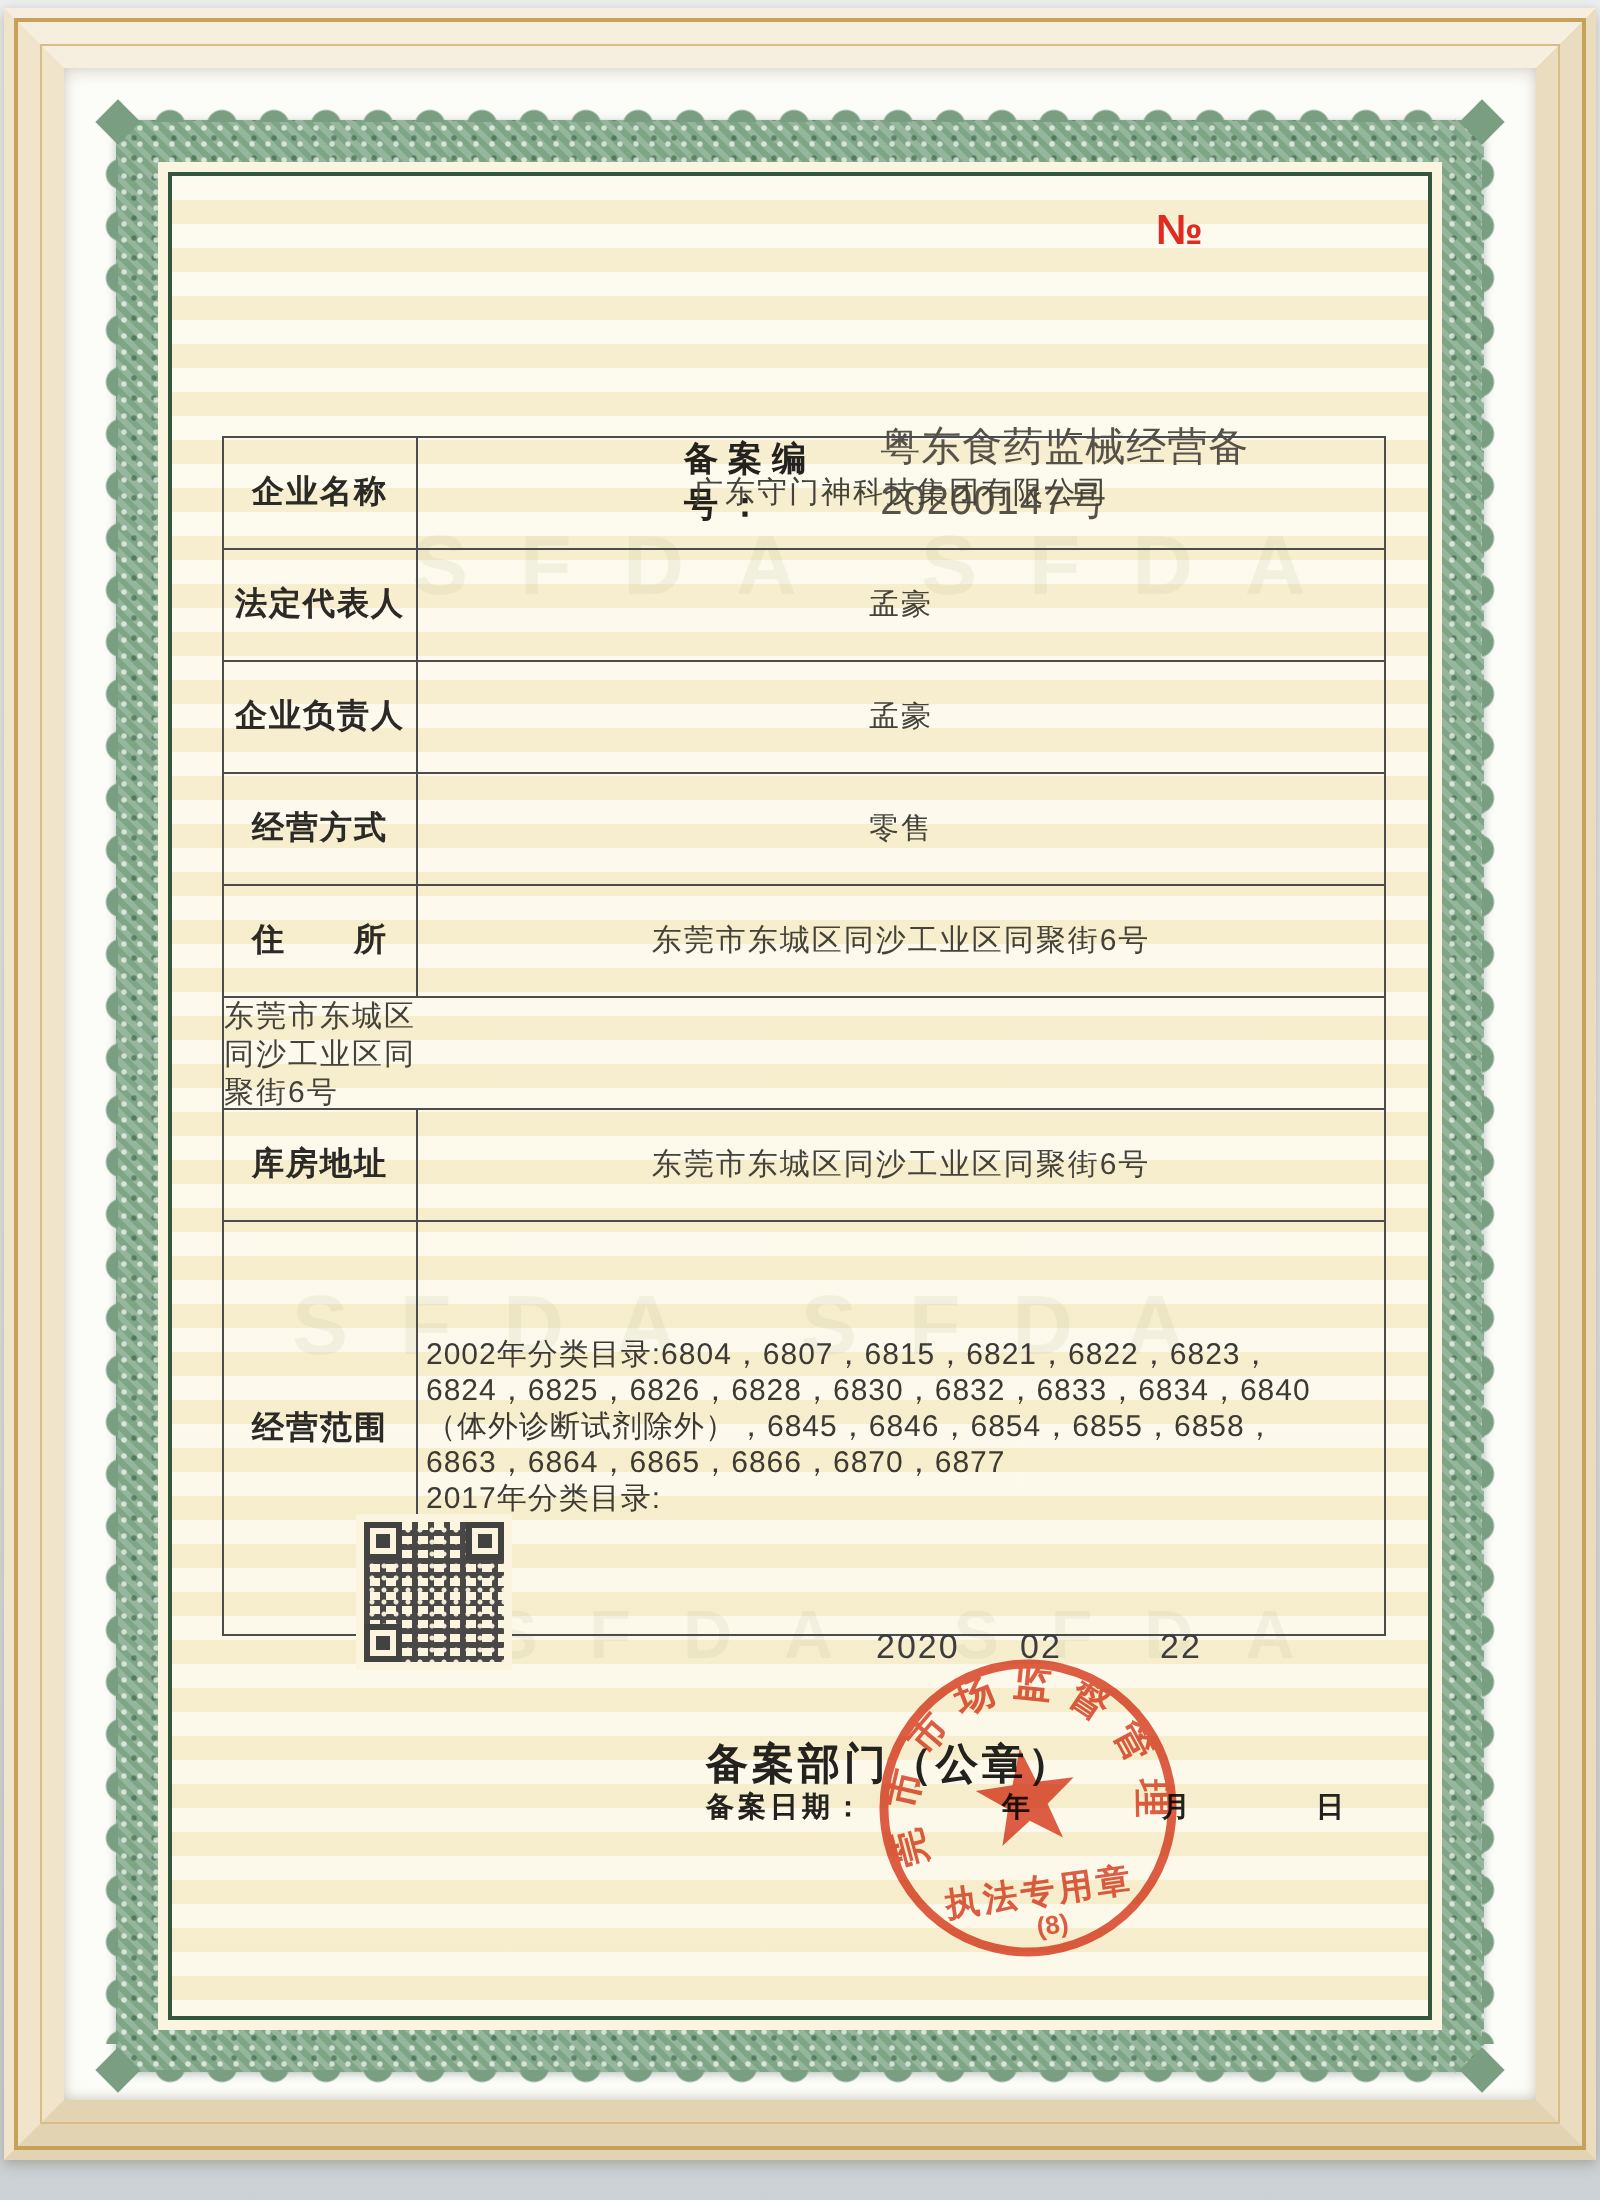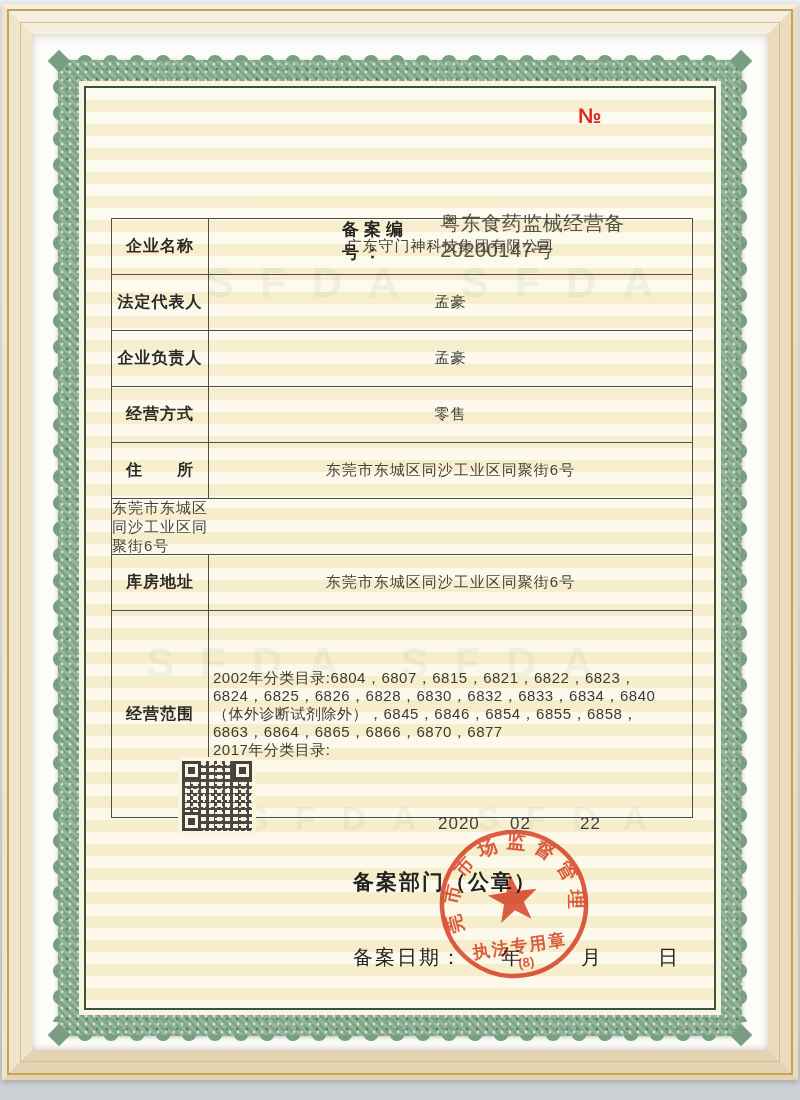--- a/index.html
+++ b/index.html
@@ -83,21 +83,21 @@
   .qf::after { content:""; position:absolute; inset:3px; background:#333; }
   .qf-tl { left:0; top:0; } .qf-tr { right:0; top:0; } .qf-bl { left:0; bottom:0; }
 
   
   .stamp-date { position:absolute; top:726px; left:0; width:100%; font-size:17px; color:#3e3d3b; letter-spacing:1px; }
   .sd { position:absolute; }
   .sd-y { left:352px; } .sd-m { left:424px; } .sd-d { left:494px; }
 
   .dept-line { position:absolute; left:267px; top:780px; font-size:21px; font-weight:bold;
                color:#23221f; letter-spacing:2px; }
-  .date-line { position:absolute; left:267px; top:856px; right:20px; font-size:20px; font-weight:normal;
+  .date-line { position:absolute; left:267px; top:807px; right:20px; font-size:14px; font-weight:bold;
                color:#23221f; letter-spacing:2px; }
   .dl-y { position:absolute; left:148px; top:0; } .dl-m { position:absolute; left:228px; top:0; }
   .dl-dd { position:absolute; left:305px; top:0; }
 
   
   .stamp { position:absolute; left:350px; top:738px; width:156px; height:156px;
            transform:rotate(-8deg); opacity:.88; mix-blend-mode:multiply; }
 </style>
 </head>
 <body>

